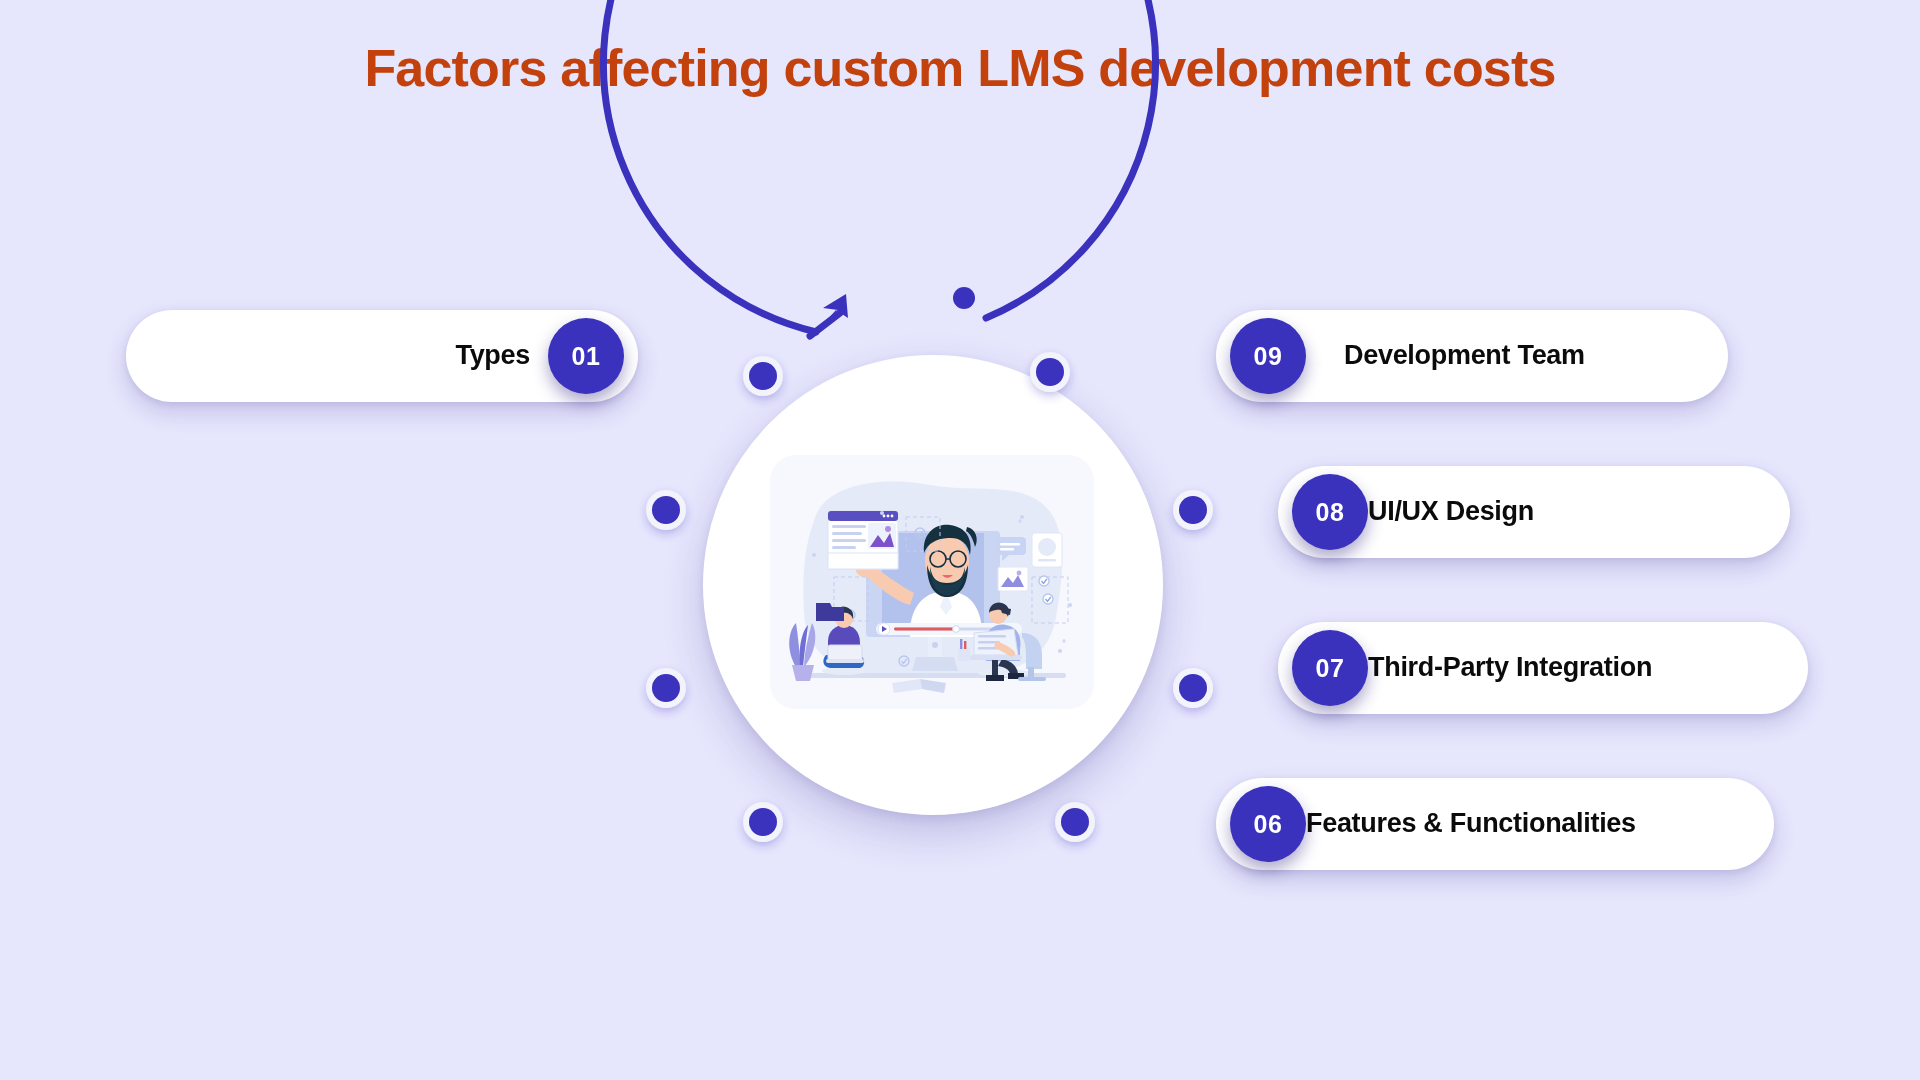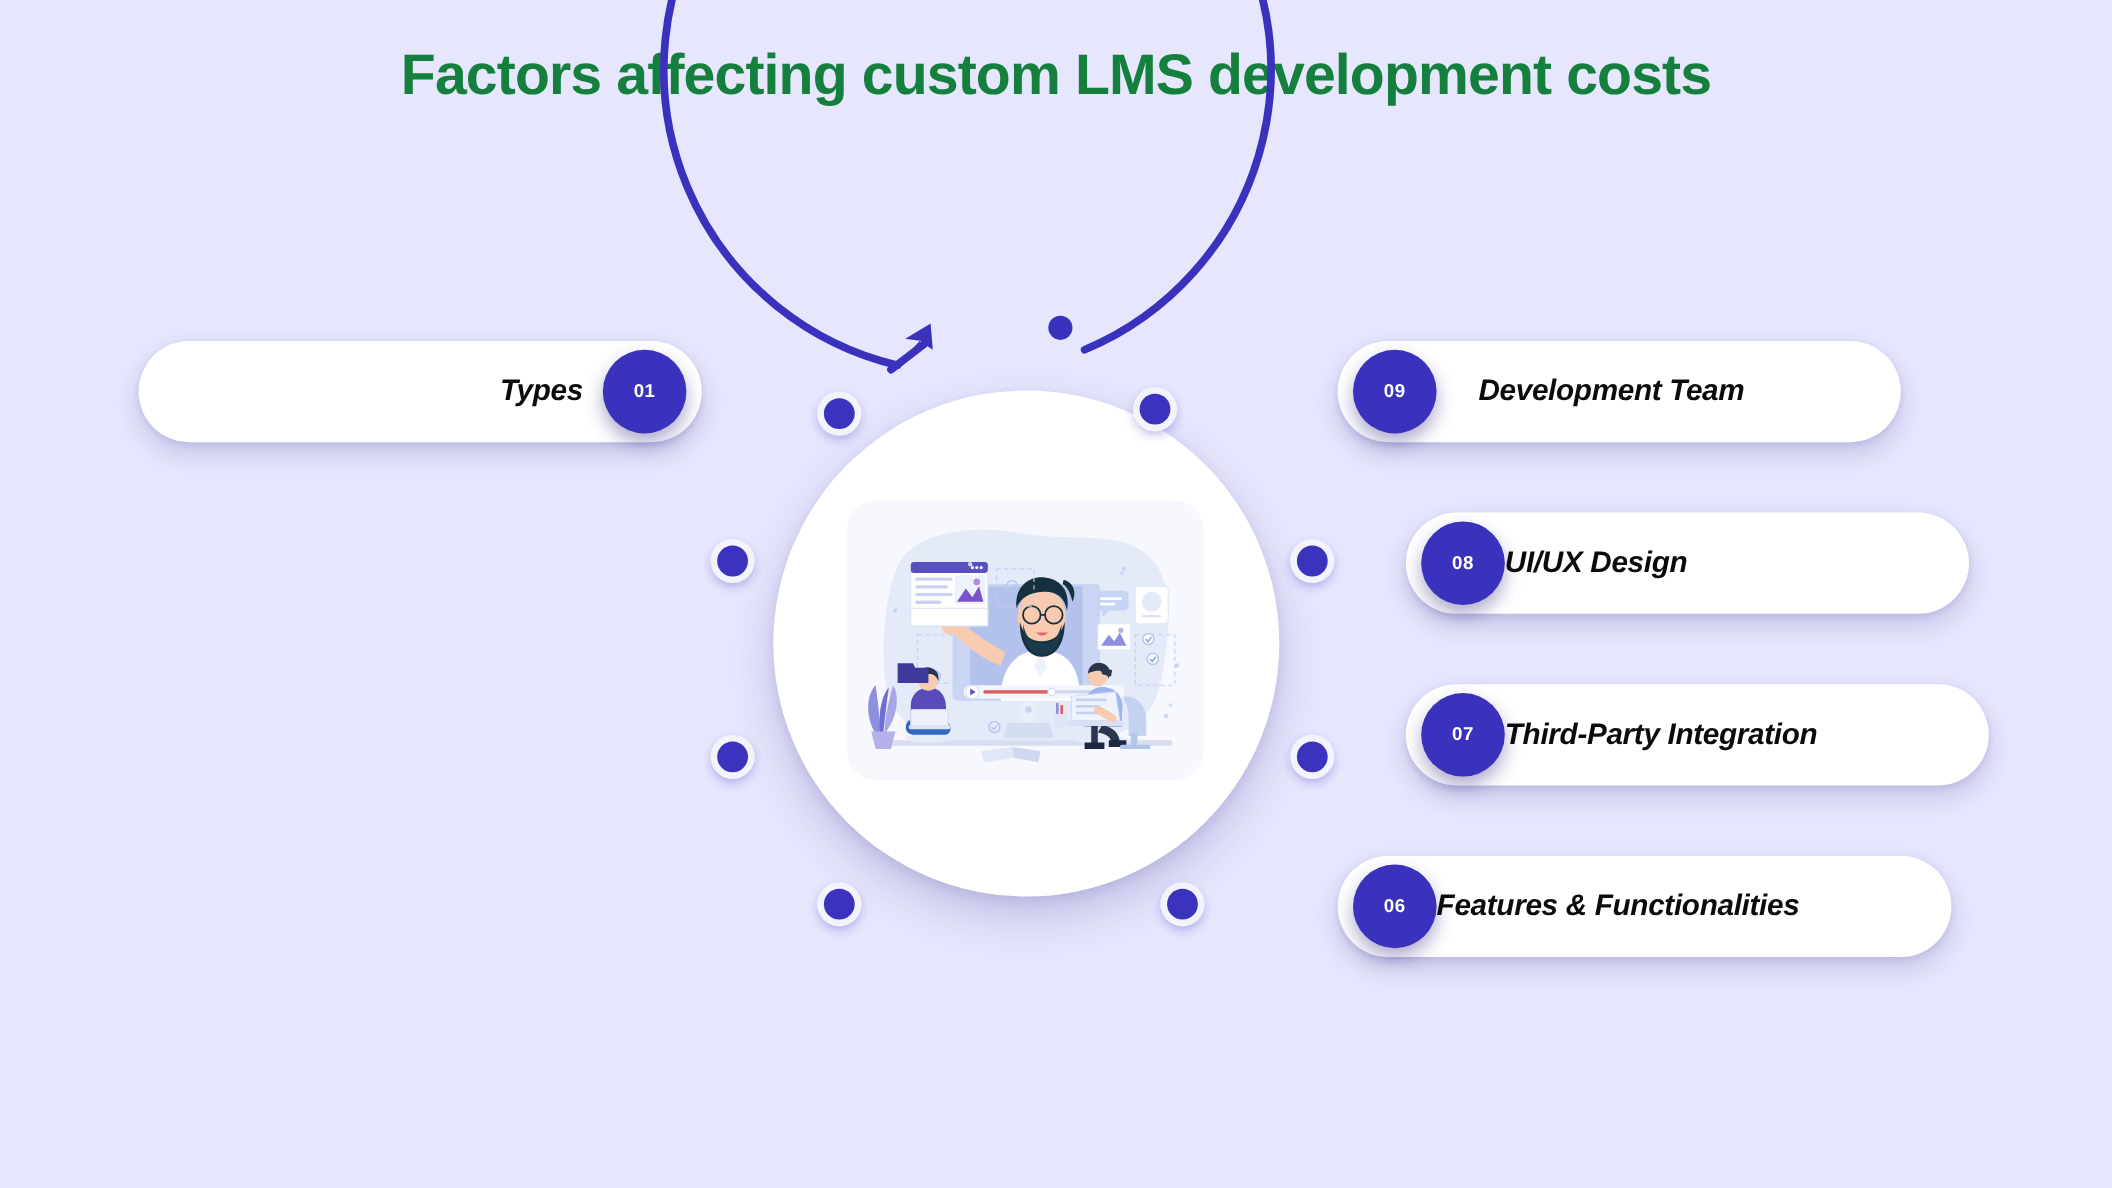--- a/index.html
+++ b/index.html
@@ -16,21 +16,21 @@
   }
 
   
   #page-title {
     position:absolute;
     top:38px; left:0; width:1920px;
     text-align:center;
     font-size:52px;
     font-weight:bold;
     letter-spacing:-0.8px;
-    color:#15803d;
+    color:#c2410c;
     white-space:nowrap;
   }
 
   
   .card {
     position:absolute;
     height:92px;
     background:#ffffff;
     border-radius:46px;
     box-shadow:0 10px 22px rgba(60,50,140,0.20), 0 2px 6px rgba(60,50,140,0.10);
@@ -40,32 +40,31 @@
   .card.left  { justify-content:flex-end; padding-right:14px; padding-left:34px; }
   .card.right { justify-content:flex-start; padding-left:14px; padding-right:34px; }
 
   .card-label {
     font-size:27px;
     font-weight:bold;
     color:#0b0b0b;
     letter-spacing:-0.3px;
     line-height:1.18;
     white-space:pre-line;
-    font-style:italic;
   }
   .card.left  .card-label { text-align:right; margin-right:18px; }
   .card.right .card-label { text-align:left;  }
 
   .badge {
     flex:0 0 auto;
     width:76px; height:76px;
     border-radius:50%;
     background:#3a31bd;
     color:#ffffff;
-    font-size:17px;
+    font-size:25px;
     font-weight:bold;
     display:flex;
     align-items:center;
     justify-content:center;
     box-shadow:0 8px 16px rgba(40,30,120,0.38);
     letter-spacing:0.5px;
   }
 
   
   .c01 { top:310px; right:1282px; width:512px; }

